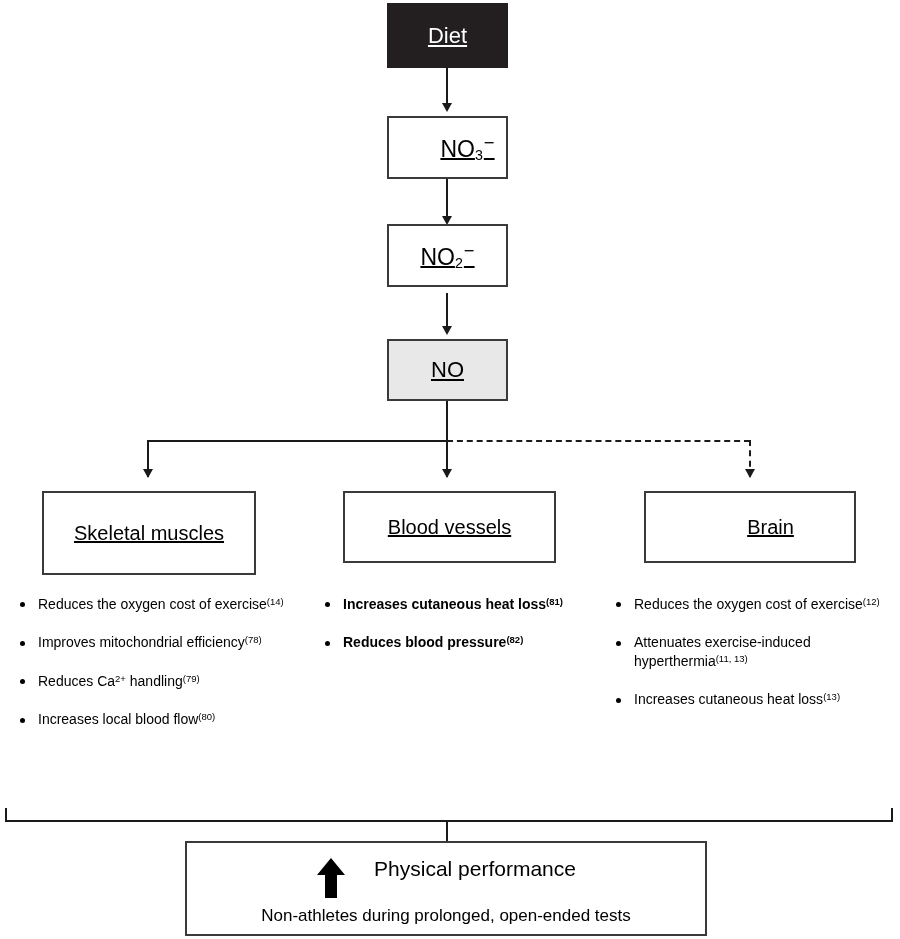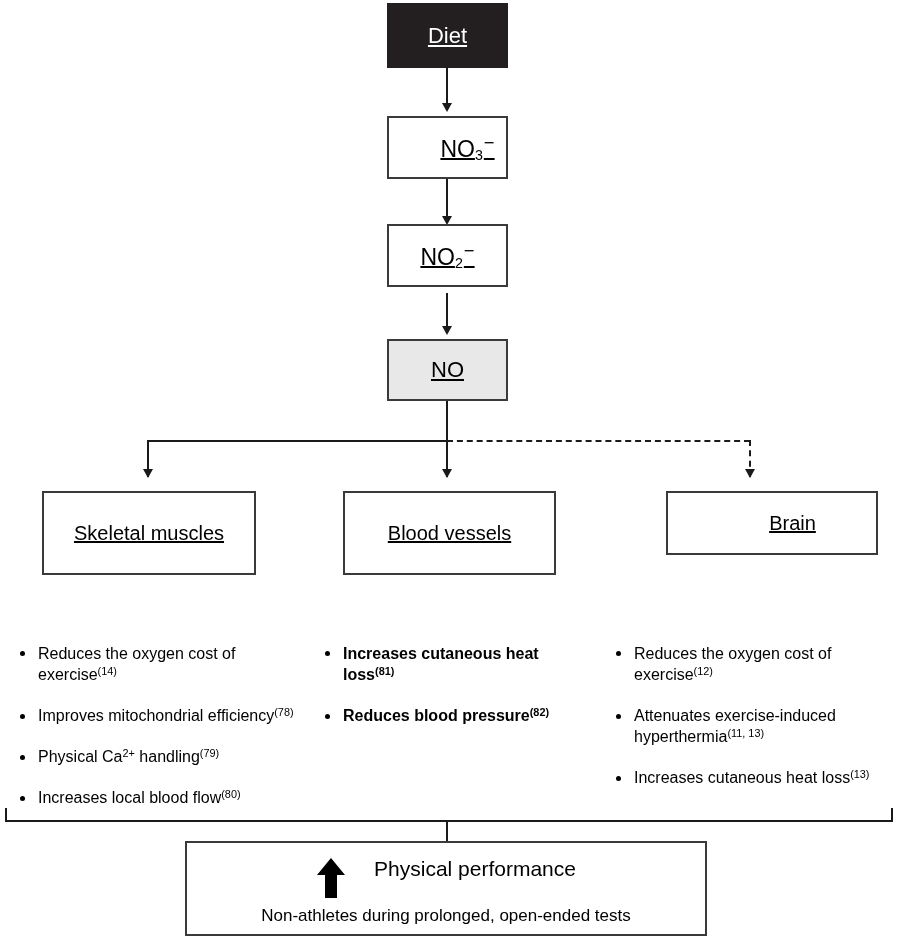--- a/index.html
+++ b/index.html
@@ -41,22 +41,22 @@
     background: #e8e8e8;
     border-color: #3a3a3a;
   }
 
   #box-diet      { left: 387px; top: 3px;   width: 121px; height: 65px;  font-size: 22px; }
   #box-no3       { left: 387px; top: 116px; width: 121px; height: 63px;  font-size: 23px; padding-left: 40px; }
   #box-no2       { left: 387px; top: 224px; width: 121px; height: 63px;  font-size: 23px; }
   #box-no        { left: 387px; top: 339px; width: 121px; height: 62px;  font-size: 22px; }
 
   #box-skeletal  { left: 42px;  top: 491px; width: 214px; height: 84px; font-size: 20px; }
-  #box-vessels   { left: 343px; top: 491px; width: 213px; height: 84px; font-size: 20px; }
-  #box-brain     { left: 666px; top: 491px; width: 212px; height: 64px; font-size: 20px; padding-left: 41px; }
+  #box-vessels   { left: 343px; top: 491px; width: 213px; height: 72px; font-size: 20px; }
+  #box-brain     { left: 644px; top: 491px; width: 212px; height: 72px; font-size: 20px; padding-left: 41px; }
 
   #box-performance {
     left: 185px; top: 841px; width: 522px; height: 95px;
     display: block;
     padding: 0;
   }
   .perf-row-1 {
     position: absolute;
     left: 0; right: 0; top: 14px;
     display: flex;
@@ -154,23 +154,22 @@
     left: 5px;
     top: 820px;
     width: 888px;
     border-top: 2px solid #1a1a1a;
   }
   #conn-bracket-perf { left: 446px; top: 820px; height: 22px; }
 
   
   .bullet-col {
     position: absolute;
-    font-size: 16px;
+    font-size: 14px;
     line-height: 1.32;
-    margin-top: 48px;
   }
   #col-skeletal { left: 16px;  top: 595px; width: 290px; }
   #col-vessels  { left: 321px; top: 595px; width: 270px; font-weight: bold; }
   #col-brain    { left: 612px; top: 595px; width: 280px; }
 
   .bullet-item {
     position: relative;
     padding-left: 22px;
     margin-bottom: 20px;
   }
@@ -248,21 +247,21 @@
     <div class="bullet-item">
       <span class="bullet-dot"></span>
       <span class="bullet-text"><span>Reduces the oxygen cost of exercise</span><sup>(14)</sup></span>
     </div>
     <div class="bullet-item">
       <span class="bullet-dot"></span>
       <span class="bullet-text"><span>Improves mitochondrial efficiency</span><sup>(78)</sup></span>
     </div>
     <div class="bullet-item">
       <span class="bullet-dot"></span>
-      <span class="bullet-text"><span>Physical Ca</span><span class="sup-ion">2+</span><span> handling</span><sup>(79)</sup></span>
+      <span class="bullet-text"><span>Reduces Ca</span><span class="sup-ion">2+</span><span> handling</span><sup>(79)</sup></span>
     </div>
     <div class="bullet-item">
       <span class="bullet-dot"></span>
       <span class="bullet-text"><span>Increases local blood flow</span><sup>(80)</sup></span>
     </div>
   </div>
 
   <div class="bullet-col" id="col-vessels">
     <div class="bullet-item">
       <span class="bullet-dot"></span>

